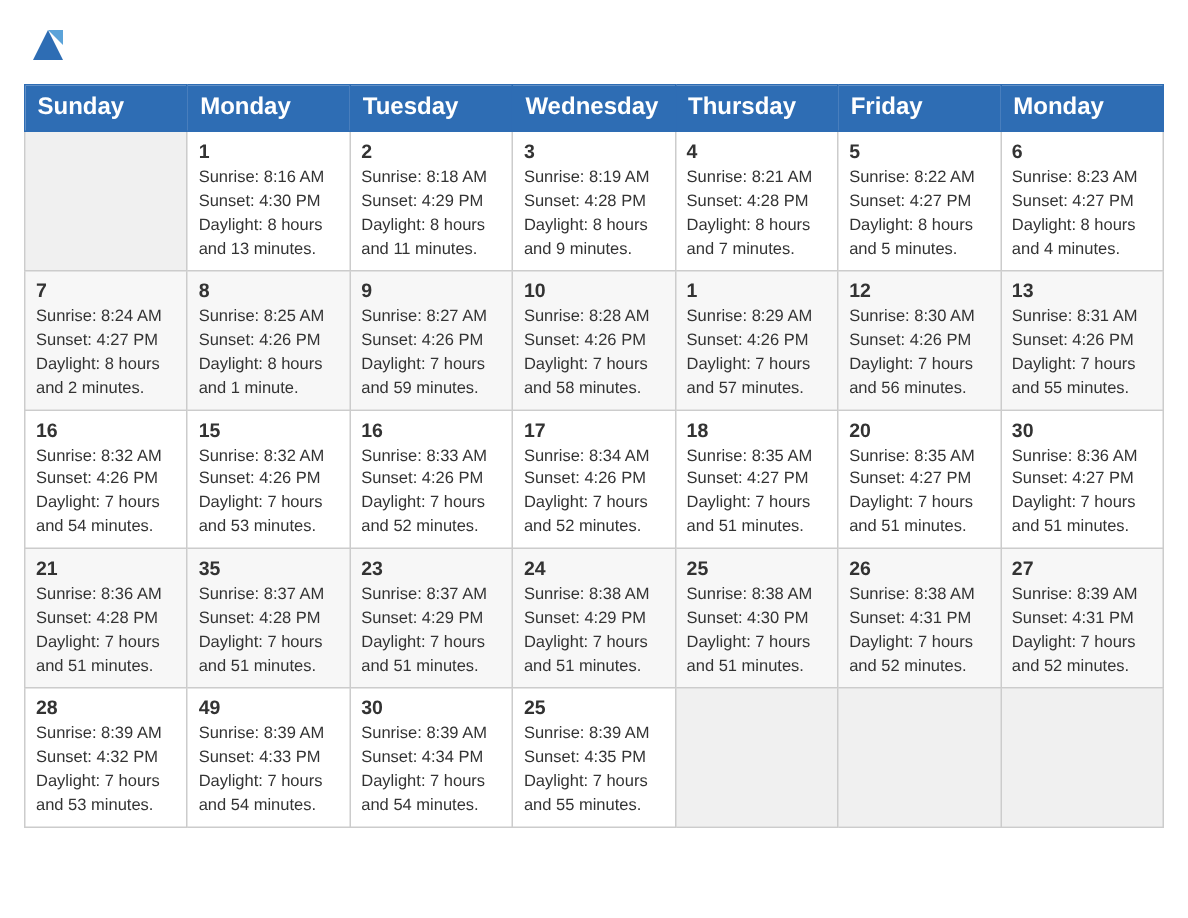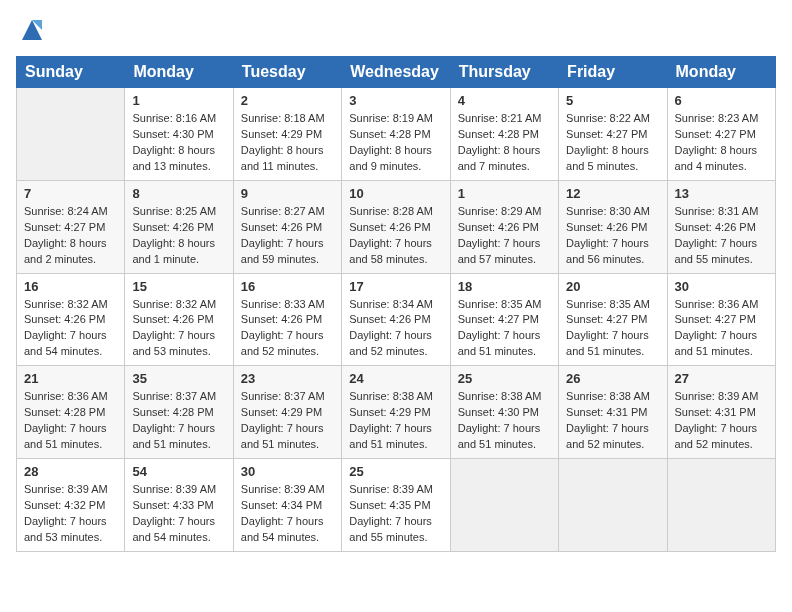--- a/index.html
+++ b/index.html
@@ -242,21 +242,21 @@
           <span class="day-number">27</span>
           <div class="cell-info">Sunrise: 8:39 AM<br>Sunset: 4:31 PM<br>Daylight: 7 hours<br>and 52 minutes.</div>
         </td>
       </tr>
       <tr>
         <td>
           <span class="day-number">28</span>
           <div class="cell-info">Sunrise: 8:39 AM<br>Sunset: 4:32 PM<br>Daylight: 7 hours<br>and 53 minutes.</div>
         </td>
         <td>
-          <span class="day-number">54</span>
+          <span class="day-number">49</span>
           <div class="cell-info">Sunrise: 8:39 AM<br>Sunset: 4:33 PM<br>Daylight: 7 hours<br>and 54 minutes.</div>
         </td>
         <td>
           <span class="day-number">30</span>
           <div class="cell-info">Sunrise: 8:39 AM<br>Sunset: 4:34 PM<br>Daylight: 7 hours<br>and 54 minutes.</div>
         </td>
         <td>
           <span class="day-number">25</span>
           <div class="cell-info">Sunrise: 8:39 AM<br>Sunset: 4:35 PM<br>Daylight: 7 hours<br>and 55 minutes.</div>
         </td>

